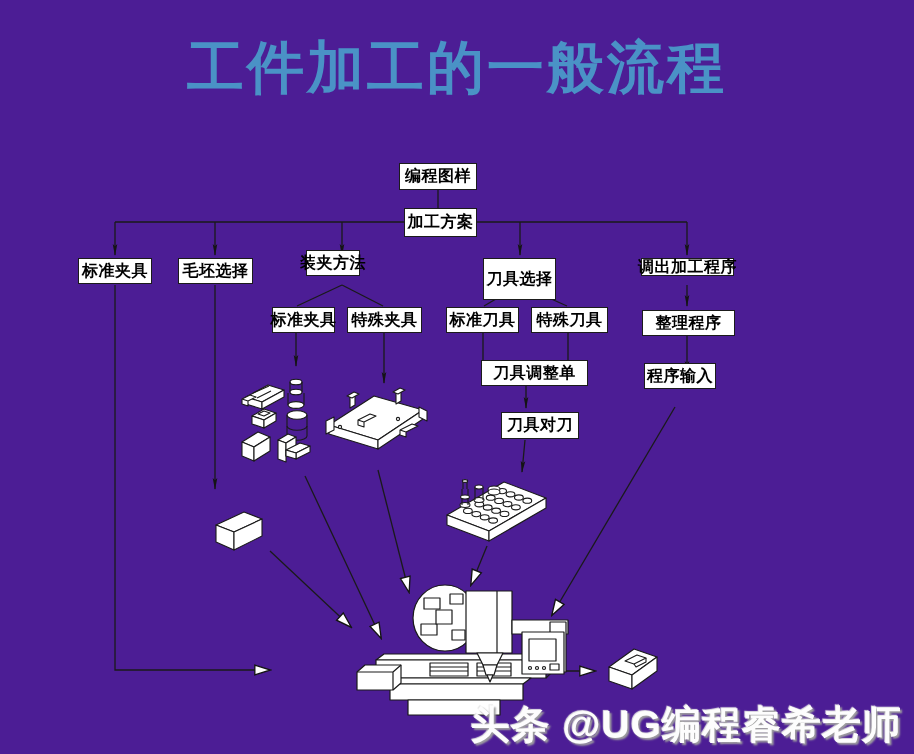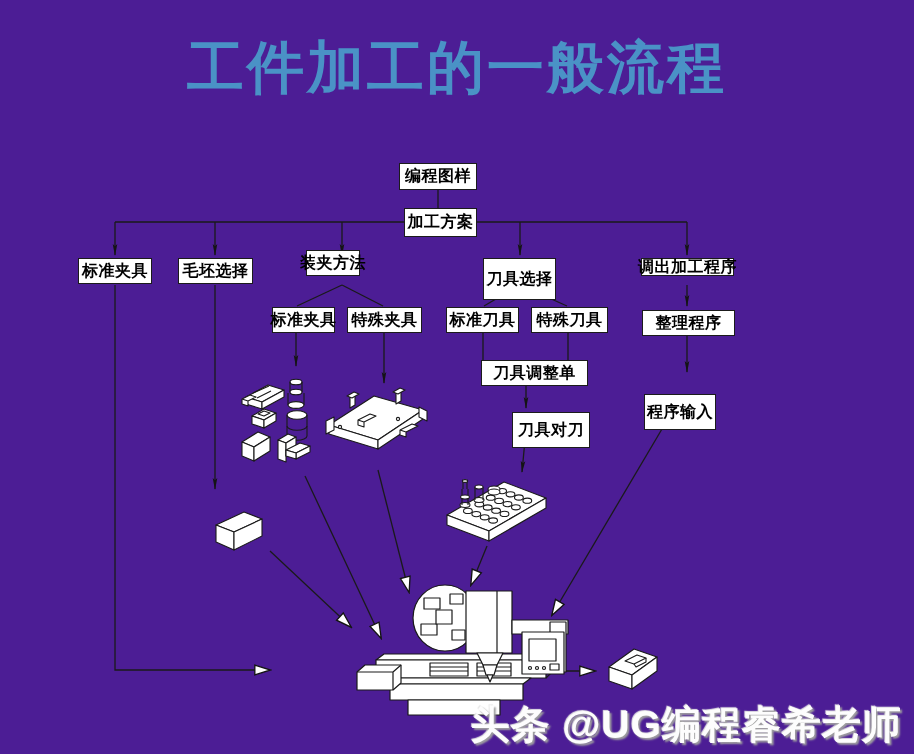--- a/index.html
+++ b/index.html
@@ -197,18 +197,18 @@
   <div class="box" style="left:178px;top:258px;width:75px;height:26px">毛坯选择</div>
   <div class="box" style="left:306px;top:250px;width:54px;height:26px">装夹方法</div>
   <div class="box" style="left:483px;top:258px;width:73px;height:42px">刀具选择</div>
   <div class="box" style="left:641px;top:258px;width:93px;height:18px">调出加工程序</div>
   <div class="box" style="left:272px;top:307px;width:63px;height:26px">标准夹具</div>
   <div class="box" style="left:347px;top:307px;width:75px;height:26px">特殊夹具</div>
   <div class="box" style="left:446px;top:307px;width:73px;height:26px">标准刀具</div>
   <div class="box" style="left:531px;top:307px;width:77px;height:26px">特殊刀具</div>
   <div class="box" style="left:642px;top:310px;width:93px;height:26px">整理程序</div>
   <div class="box" style="left:481px;top:360px;width:107px;height:26px">刀具调整单</div>
-  <div class="box" style="left:512px;top:412px;width:78px;height:36px">刀具对刀</div>
-  <div class="box" style="left:644px;top:394px;width:72px;height:36px">程序输入</div>
+  <div class="box" style="left:501px;top:412px;width:78px;height:27px">刀具对刀</div>
+  <div class="box" style="left:644px;top:363px;width:72px;height:26px">程序输入</div>
 
   <div class="watermark">头条 @UG编程睿希老师</div>
 
 </div>
 
 </body></html>

